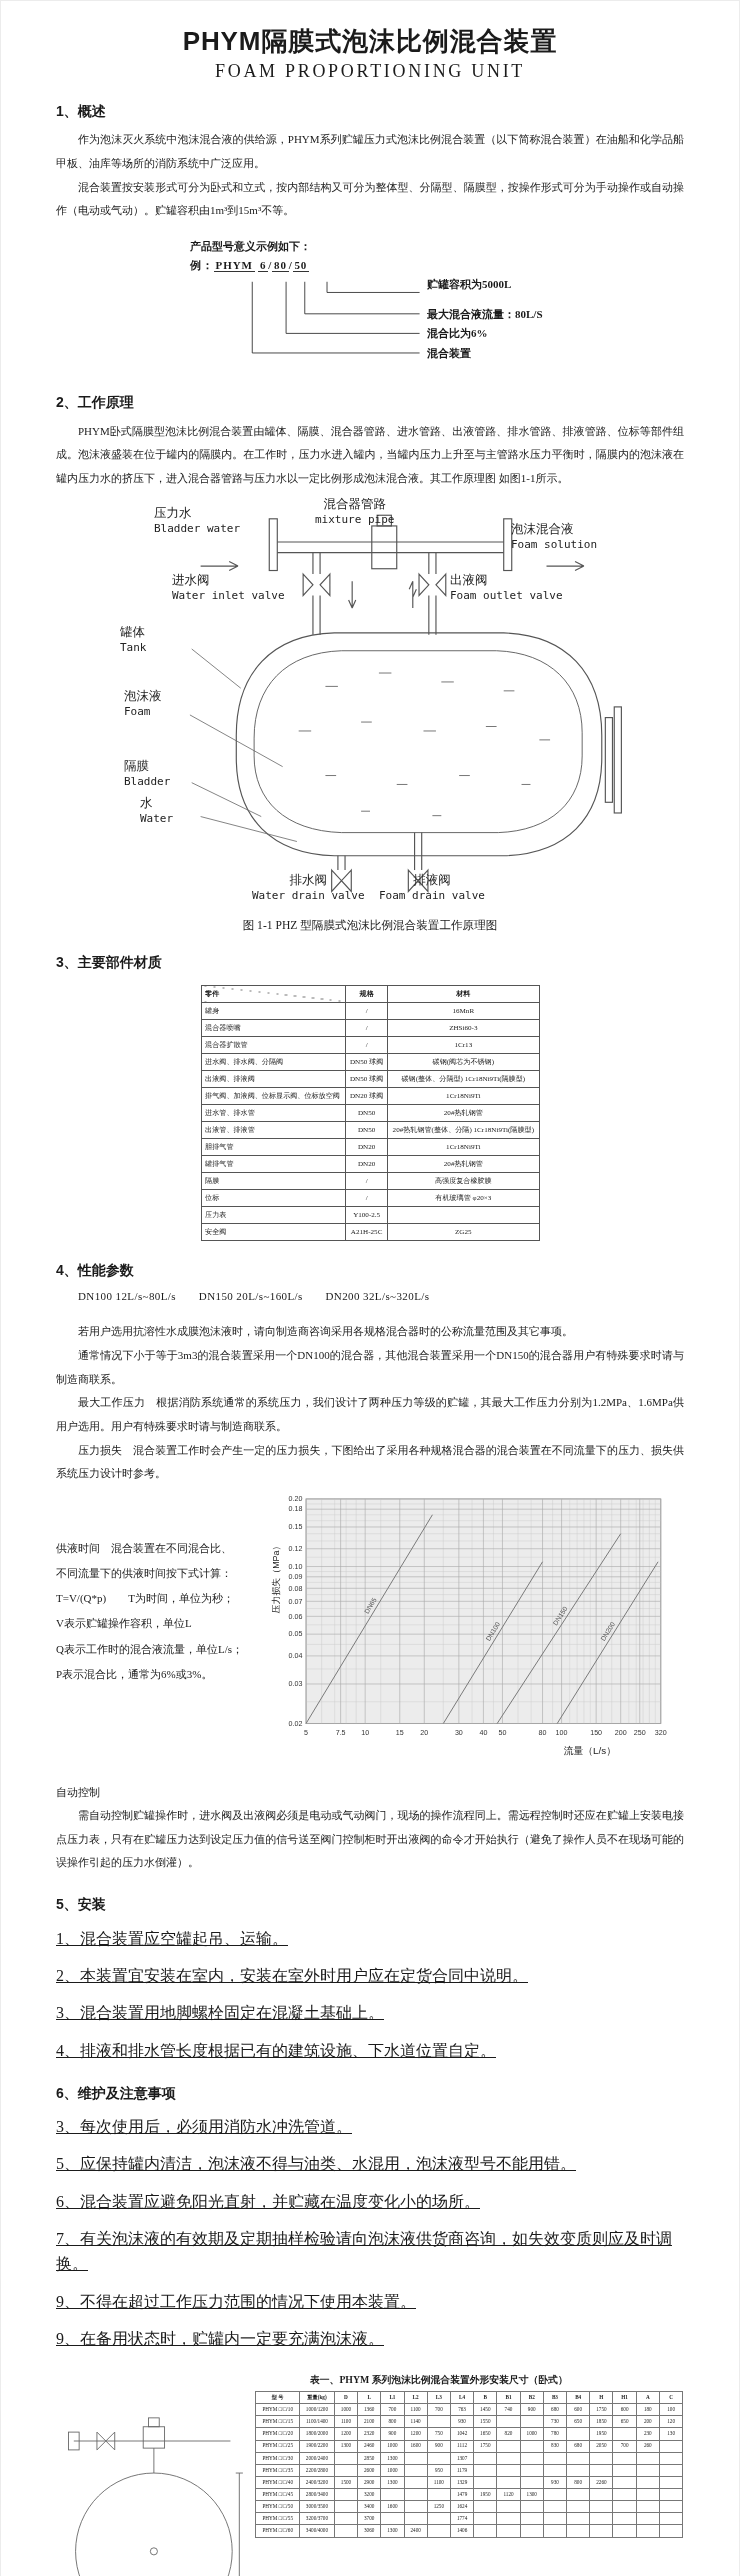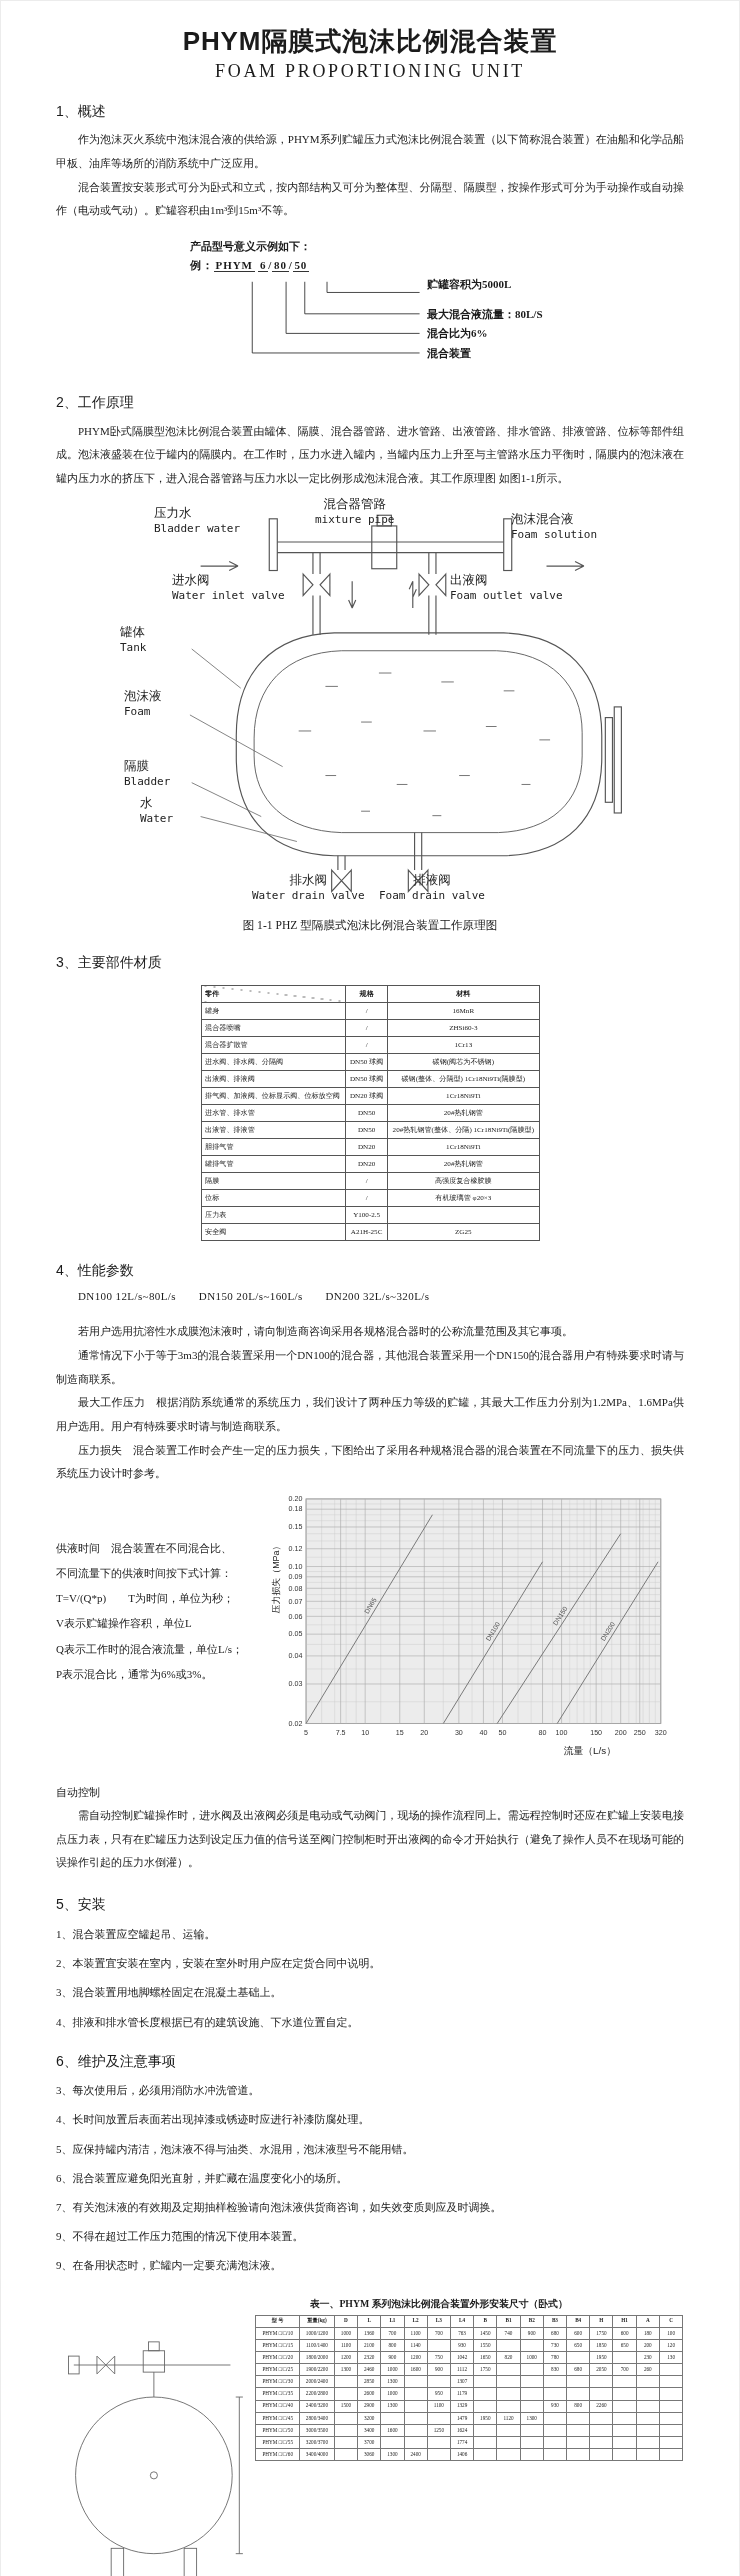--- a/index.html
+++ b/index.html
@@ -2,26 +2,26 @@
 <html style="font-size:14.3px"><head>
 <meta charset="utf-8">
 <style>
   html,body{margin:0;padding:0;background:#fff;}
   .page{width:740px;min-height:2576px;box-sizing:border-box;padding:19.6px 55px 36px;
         font-family:"Liberation Serif","DejaVu Serif",serif;color:#1b1b1b;background:#fff;
         border:0.9px solid #ececec;}
   .title{font-family:"Liberation Sans","DejaVu Sans",sans-serif;font-weight:bold;
          font-size:26px;text-align:center;letter-spacing:0.9px;margin:3.6px 0 1.8px;}
   .subtitle{font-size:18px;text-align:center;letter-spacing:2.7px;margin:1.8px 0 12.5px;}
-  .sec{font-family:"Liberation Sans","DejaVu Sans",sans-serif;font-weight:normal;
+  .sec{font-family:"Liberation Sans","DejaVu Sans",sans-serif;font-weight:bold;
        font-size:14px;margin:21.4px 0 7.1px;}
   .body{font-size:11px;line-height:2.15;margin:0;text-align:justify;text-indent:2em;}
   .body.noind{text-indent:0;}
   .flowline{font-size:11px;margin:9px 0 16px;text-indent:2em;letter-spacing:0.4px;}
-  .item{font-size:11px;line-height:1.6;margin:11.6px 0;}
+  .item{font-size:16px;line-height:1.6;margin:11.6px 0;text-decoration:underline;}
   
   .model-block{position:relative;margin:16px 0 9px 134px;height:134px;
                font-weight:bold;font-size:11px;}
   .model-intro{margin-bottom:3.6px;}
   .model-ex{letter-spacing:0.9px;}
   .model-ex .u{border-bottom:1.1px solid #333;padding:0 1.8px;}
   .model-svg{position:absolute;left:23px;top:41px;}
   .model-lbl{position:absolute;left:237px;white-space:nowrap;}
   
   .figure{position:relative;width:624px;height:406px;margin:9px auto 0;}
@@ -128,21 +128,21 @@
       </g>
     </svg>
     <div class="fig-label" style="left:96px;top:5.3px">
         <span class="cn">压力水</span>
         <span class="en">Bladder water</span>
       </div>
     <div class="fig-label" style="left:257px;top:-3.6px;text-align:center">
         <span class="cn">混合器管路</span>
         <span class="en">mixture pipe</span>
       </div>
-    <div class="fig-label" style="left:453px;top:12px">
+    <div class="fig-label" style="left:453px;top:22px">
         <span class="cn">泡沫混合液</span>
         <span class="en">Foam solution</span>
       </div>
     <div class="fig-label" style="left:114px;top:73px">
         <span class="cn">进水阀</span>
         <span class="en">Water inlet valve</span>
       </div>
     <div class="fig-label" style="left:392px;top:73px">
         <span class="cn">出液阀</span>
         <span class="en">Foam outlet valve</span>
@@ -387,21 +387,20 @@
   <div id="s5-items">
       <div class="item">1、混合装置应空罐起吊、运输。</div>
       <div class="item">2、本装置宜安装在室内，安装在室外时用户应在定货合同中说明。</div>
       <div class="item">3、混合装置用地脚螺栓固定在混凝土基础上。</div>
       <div class="item">4、排液和排水管长度根据已有的建筑设施、下水道位置自定。</div>
     </div>
 
   <div class="sec">6、维护及注意事项</div>
   <div id="s6-items">
       <div class="item">3、每次使用后，必须用消防水冲洗管道。</div>
-      <div class="item">4、长时间放置后表面若出现掉漆或锈迹时应进行补漆防腐处理。</div>
       <div class="item">5、应保持罐内清洁，泡沫液不得与油类、水混用，泡沫液型号不能用错。</div>
       <div class="item">6、混合装置应避免阳光直射，并贮藏在温度变化小的场所。</div>
       <div class="item">7、有关泡沫液的有效期及定期抽样检验请向泡沫液供货商咨询，如失效变质则应及时调换。</div>
       <div class="item">9、不得在超过工作压力范围的情况下使用本装置。</div>
       <div class="item">9、在备用状态时，贮罐内一定要充满泡沫液。</div>
     </div>
 
   <div class="tbl-caption cap1">表一、PHYM 系列泡沫比例混合装置外形安装尺寸（卧式）</div>
   <div class="tbl-flex">
     <svg width="194" height="294" viewBox="0 0 218 330">

